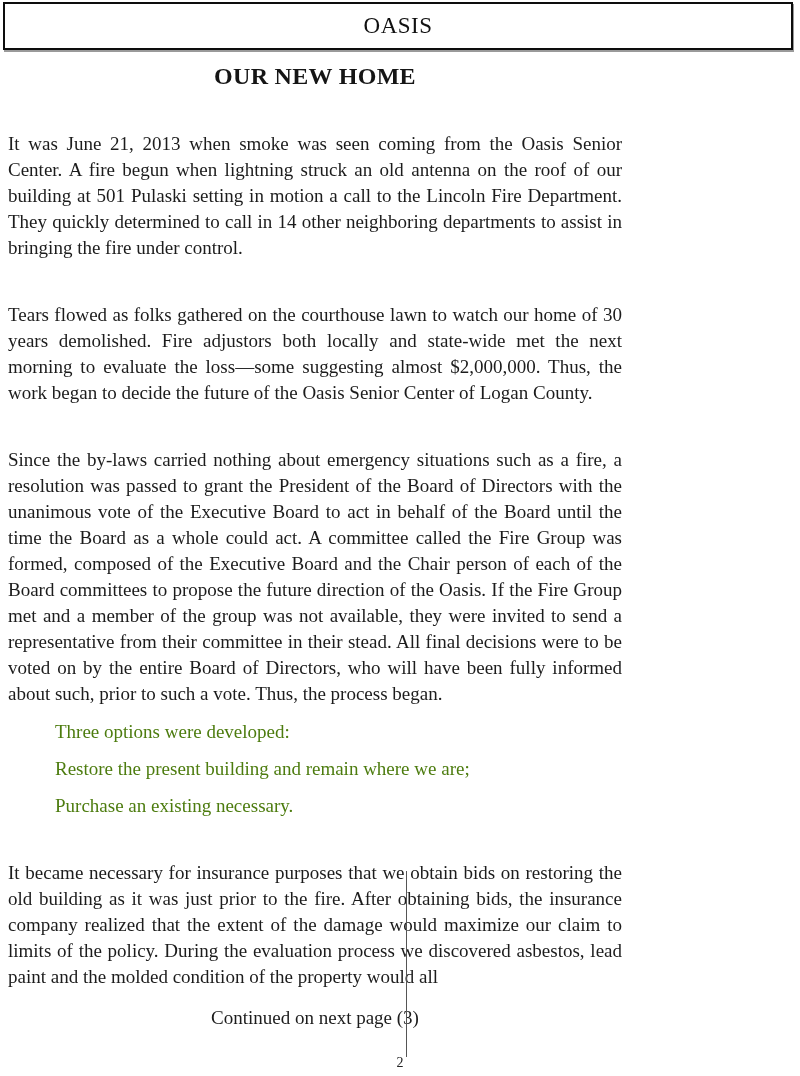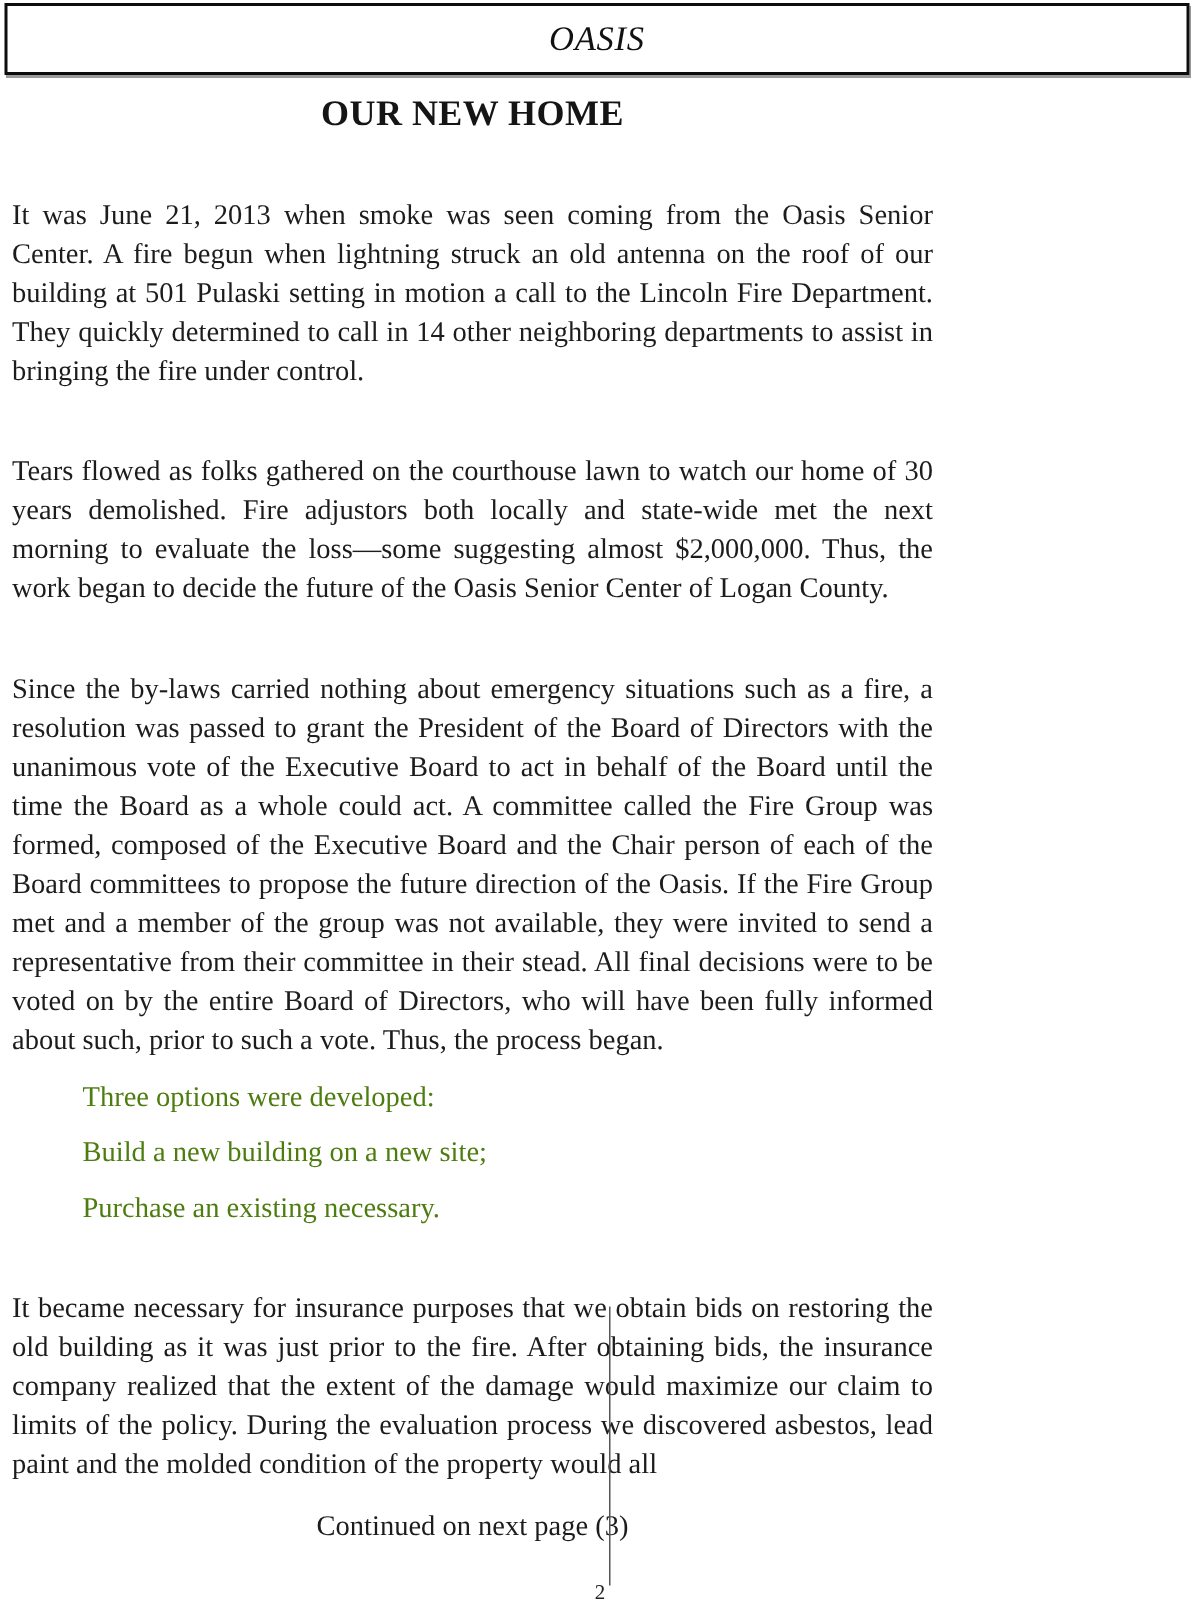--- a/index.html
+++ b/index.html
@@ -24,21 +24,20 @@
     box-shadow: 1px 2px 0 #9a9a9a;
     display: flex;
     align-items: center;
     justify-content: center;
     background: #ffffff;
   }
   .masthead-title {
     font-size: 23px;
     letter-spacing: 0.5px;
     color: #111111;
-    font-style: italic;
   }
   .article {
     position: absolute;
     left: 0;
     top: 58px;
     width: 632px;
     padding: 0 10px 0 8px;
   }
   .article-title {
     text-align: center;
@@ -104,22 +103,22 @@
     <h1 class="article-title">OUR NEW HOME</h1>
 
     <p class="body-par">It was June 21, 2013 when smoke was seen coming from the Oasis Senior Center.  A fire begun when lightning struck an old antenna on the roof of our building at 501 Pulaski setting in motion a call to the Lincoln Fire Department.  They quickly determined to call in 14 other neighboring departments to assist in bringing the fire under control.</p>
 
     <p class="body-par">Tears flowed as folks gathered on the courthouse lawn to watch our home of  30 years demolished.  Fire adjustors both locally and state-wide met the next morning to evaluate the loss—some suggesting almost $2,000,000.  Thus, the work began to decide the future of the Oasis Senior Center of Logan County.</p>
 
     <p class="body-par">Since the by-laws carried nothing about emergency situations such as a fire, a resolution was passed to grant the President of the Board of Directors with the unanimous vote of the Executive Board to act in behalf of the Board until the time the Board as a whole could act.   A committee called the Fire Group was formed, composed of the Executive Board and the Chair person of each of the Board committees to propose the future direction of the Oasis. If the Fire Group met and a member of the group was not available, they were invited to send a representative from their committee in their stead.  All final decisions were to be voted on by the entire Board of Directors, who will have been fully informed about such, prior to such a vote. Thus, the process began.</p>
 
     <p class="indent-line">Three options were developed:</p>
 
+    <p class="indent-line">Restore the present building and remain where we are;</p>
 
-    <p class="indent-line">Build a new building on a new site;</p>
 
     <p class="indent-line options-block-end">Purchase an existing necessary.</p>
 
     <p class="body-par">It became necessary for insurance purposes that we obtain bids on restoring the old building as it was just prior to the fire.  After obtaining bids, the insurance company realized that the extent of the damage would maximize our claim to limits of the policy. During the evaluation process we discovered asbestos, lead paint and the molded condition of the property would all</p>
 
     <p class="continuation">Continued on next page (3)</p>
   </div>
 
   <div class="column-divider"></div>
 

